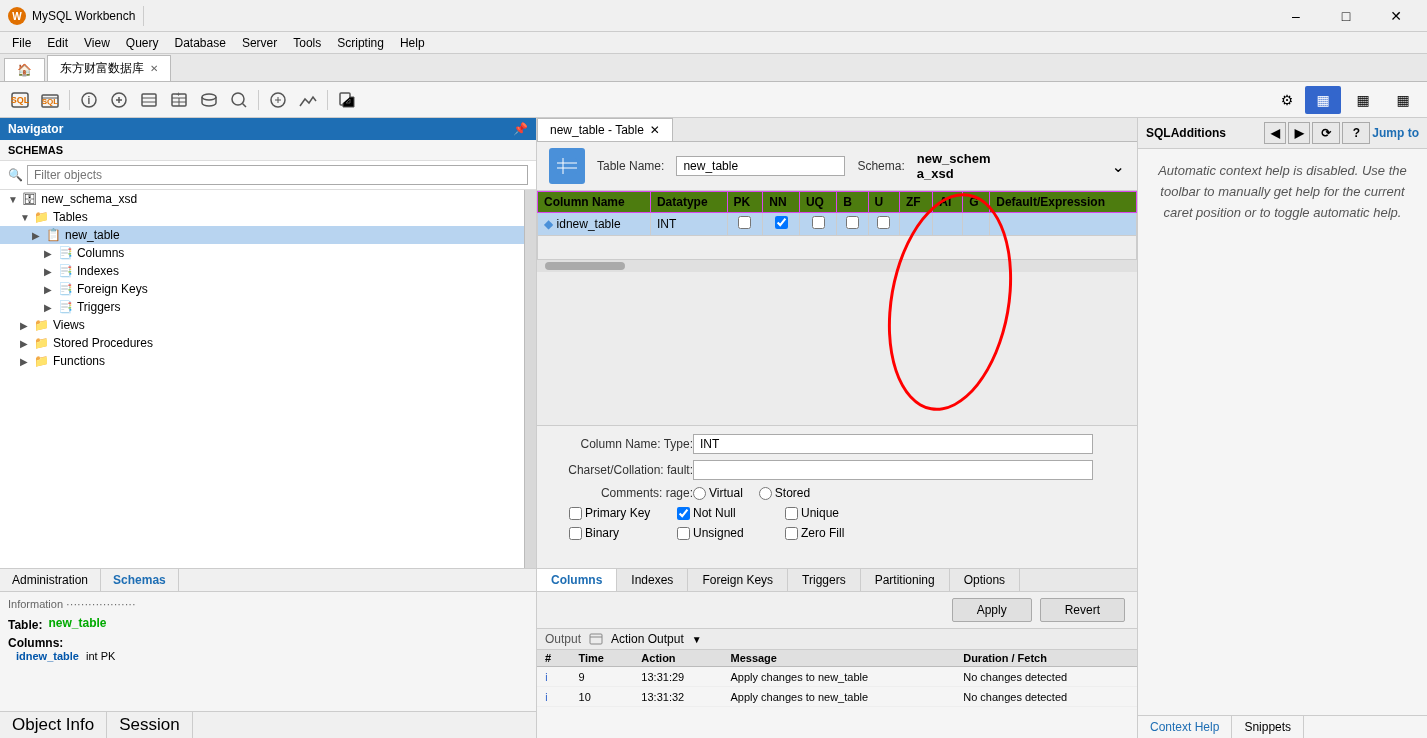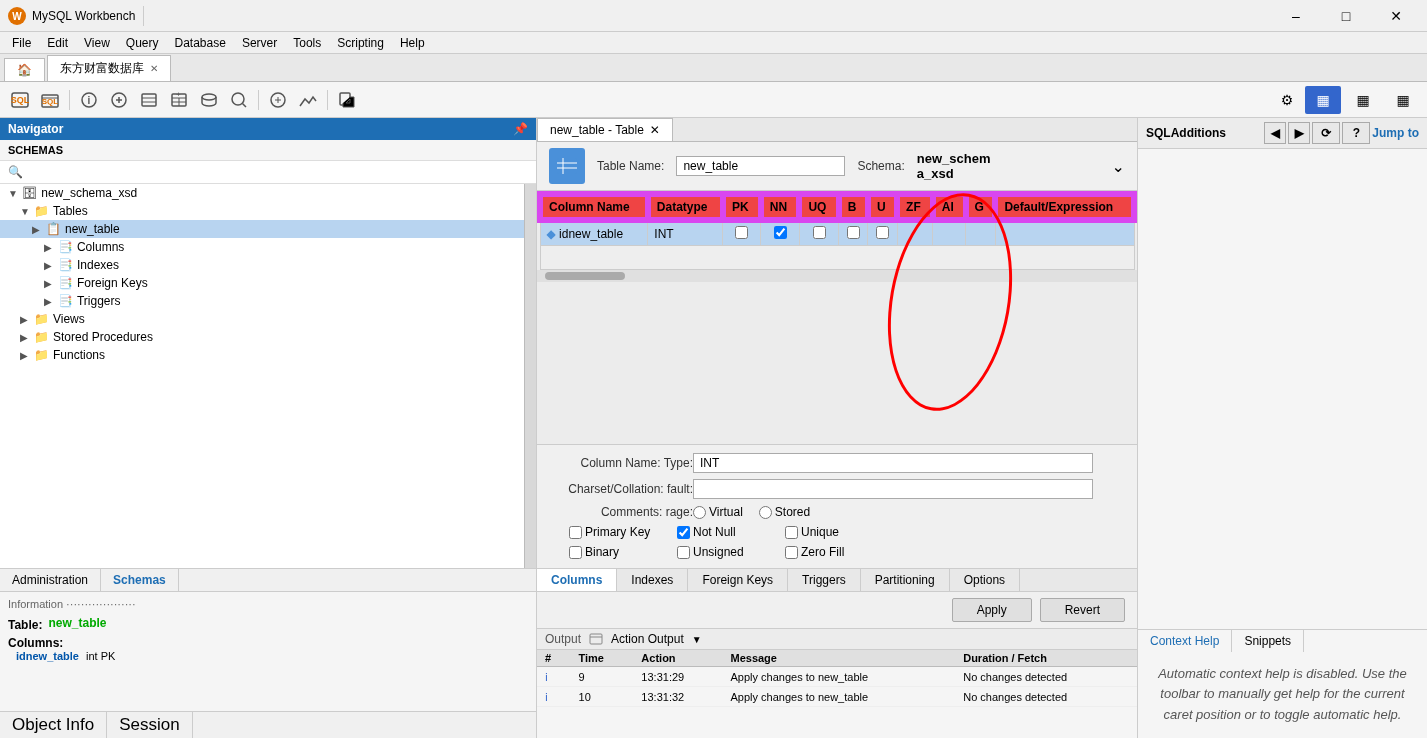--- a/index.html
+++ b/index.html
@@ -69,21 +69,21 @@
     #table-header { background: #f0f0f0; padding: 6px 12px; display: flex; align-items: center; gap: 12px; border-bottom: 1px solid #ccc; }
     .table-icon-big { width: 36px; height: 36px; background: #4a90d9; display: flex; align-items: center; justify-content: center; color: white; font-size: 18px; border-radius: 3px; }
     .field-label { font-size: 12px; color: #333; }
     .field-input { border: 1px solid #aaa; padding: 2px 6px; font-size: 12px; min-width: 120px; }
     .schema-display { font-weight: bold; font-size: 13px; color: #000; }
     #collapse-btn { margin-left: auto; font-size: 16px; cursor: pointer; }
 
     
     #col-table-wrap { flex: 1; overflow: auto; }
     #col-table { width: 100%; border-collapse: collapse; font-size: 12px; }
-    #col-table th { background: #ef4444; border: 6px solid #d946ef; padding: 3px 6px; text-align: left; white-space: nowrap; }
+    #col-table th { background: #4d7c0f; border: 1px solid #d946ef; padding: 3px 6px; text-align: left; white-space: nowrap; }
     #col-table td { border: 1px solid #ccc; padding: 3px 6px; background: #fff; white-space: nowrap; }
     #col-table tr.selected td { background: #b8d4f0; }
     .checkbox-cell { text-align: center; }
     input[type=checkbox] { cursor: pointer; }
 
     
     #details-panel { background: #f0f0f0; padding: 8px 16px; border-top: 1px solid #ccc; }
     .detail-row { display: flex; align-items: center; margin-bottom: 6px; gap: 0; }
     .detail-label { min-width: 140px; font-size: 12px; color: #333; text-align: right; }
     .detail-input { border: 1px solid #aaa; padding: 2px 6px; font-size: 12px; flex: 1; max-width: 400px; background: white; }
@@ -252,20 +252,21 @@
 <div id="main">
 
   <div id="navigator">
     <div id="nav-header">
       <span>Navigator</span>
       <span>📌</span>
     </div>
     <div id="schemas-label">SCHEMAS</div>
     <div id="filter-bar">
       <span style="margin-right:4px;color:#888;">🔍</span>
+      <input type="text" placeholder="Filter objects" style="">
     </div>
     <div id="nav-right" style="flex:1;display:flex;overflow:hidden;">
       <div id="nav-content">
 
         <div class="tree-item indent1">
           <span class="expand-arrow">▼</span>
           <span class="tree-icon">🗄</span>
           <span class="tree-text">new_schema_xsd</span>
         </div>
         <div class="tree-item indent2">
@@ -443,21 +444,21 @@
             </label>
           <label>
               <input type="checkbox" checked="" style=""> 
               <span>Not Null</span>
             </label>
           <label>
               <input type="checkbox" style=""> 
               <span>Unique</span>
             </label>
         </div>
-        <div class="checkbox-group" style="margin-left:16px;margin-bottom:1px;">
+        <div class="checkbox-group" style="margin-left:16px;margin-bottom:20px;">
           <label>
               <input type="checkbox" style=""> 
               <span>Binary</span>
             </label>
           <label>
               <input type="checkbox" style=""> 
               <span>Unsigned</span>
             </label>
           <label>
               <input type="checkbox" style=""> 
@@ -527,22 +528,22 @@
     <div id="sql-header">
       <span>SQLAdditions</span>
       <div style="margin-left:auto;display:flex;gap:2px;align-items:center;">
         <div class="sql-nav-btn">◀</div>
         <div class="sql-nav-btn">▶</div>
         <div class="sql-nav-btn" style="width:28px;">⟳</div>
         <div class="sql-nav-btn" style="width:28px;">?</div>
         <span class="jump-to-label">Jump to</span>
       </div>
     </div>
+    <div id="sql-help-text">Automatic context help is disabled. Use the toolbar to manually get help for the current caret position or to toggle automatic help.</div>
     <div id="sql-bottom-tabs">
       <div class="sql-tab active">Context Help</div>
       <div class="sql-tab">Snippets</div>
     </div>
-    <div id="sql-help-text">Automatic context help is disabled. Use the toolbar to manually get help for the current caret position or to toggle automatic help.</div>
   </div>
 
 </div>
 
 <div id="red-oval"></div>
 
 </body></html>

